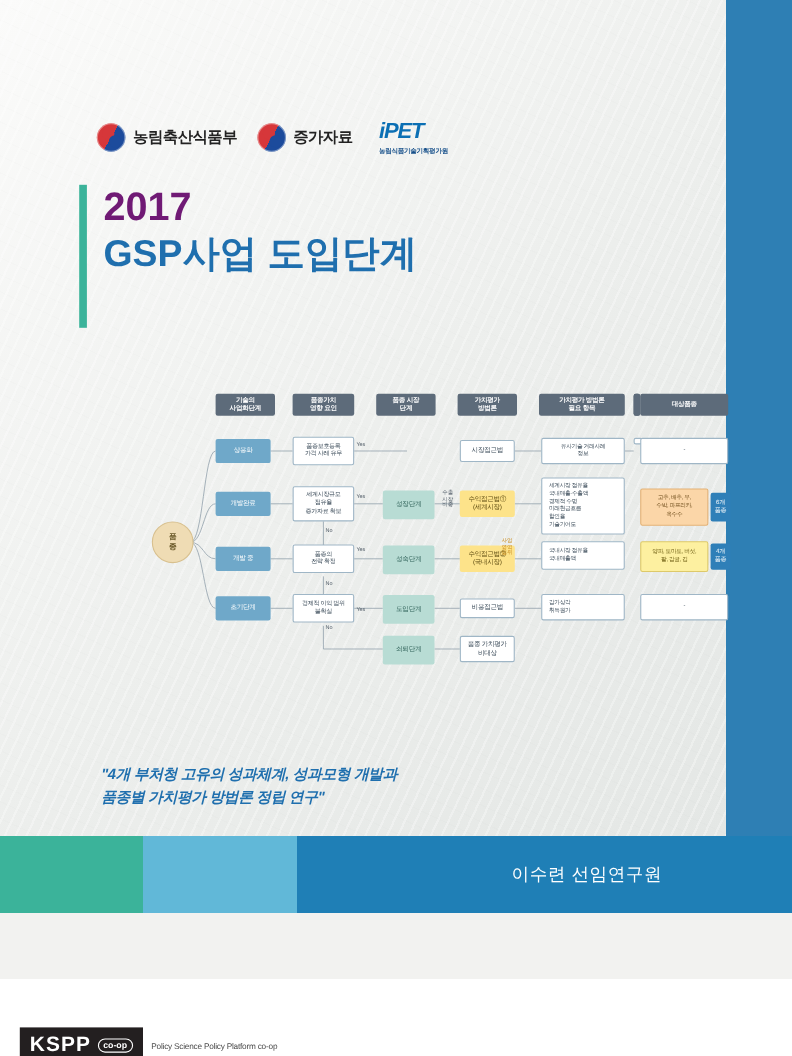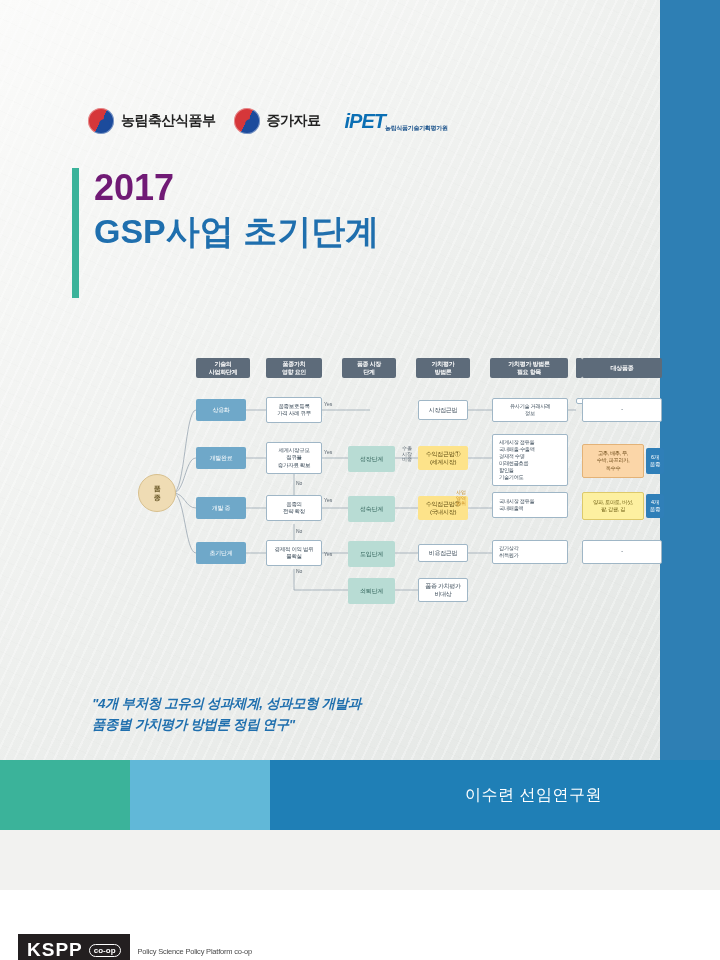--- a/index.html
+++ b/index.html
@@ -150,22 +150,22 @@
     background: #1c4b9c;
   }
   .logo-text {
     font-size: 14px;
     font-weight: bold;
     color: #222222;
     letter-spacing: -0.5px;
   }
   .pet-logo {
     display: flex;
-    flex-direction: row;
-    align-items: flex-end;
+    flex-direction: column;
+    align-items: flex-start;
     margin-left: 6px;
   }
   .pet-mark {
     font-size: 20px;
     font-weight: bold;
     color: #0b6fb4;
     font-style: italic;
     letter-spacing: -1px;
     position: relative;
   }
@@ -297,21 +297,21 @@
     </div>
     <div class="pet-logo">
       <span class="pet-mark">iPET</span>
       <span class="pet-sub">농림식품기술기획평가원</span>
     </div>
   </div>
 
   <div class="title-rule"></div>
   <div class="title-block">
     <div class="title-year">2017</div>
-    <div class="title-main">GSP사업 초기단계</div>
+    <div class="title-main">GSP사업 도입단계</div>
   </div>
 
   <div class="diagram">
     <svg class="dg-svg" width="460" height="270" viewBox="0 0 460 270">
       <g stroke="#9aa7b2" stroke-width="0.8" fill="none">
 
         <path d="M43 135 C 55 135, 55 52, 66 52"></path>
         <path d="M43 135 C 55 135, 55 100, 66 100"></path>
         <path d="M43 135 C 55 135, 55 150, 66 150"></path>
         <path d="M43 135 C 55 135, 55 195, 66 195"></path>

